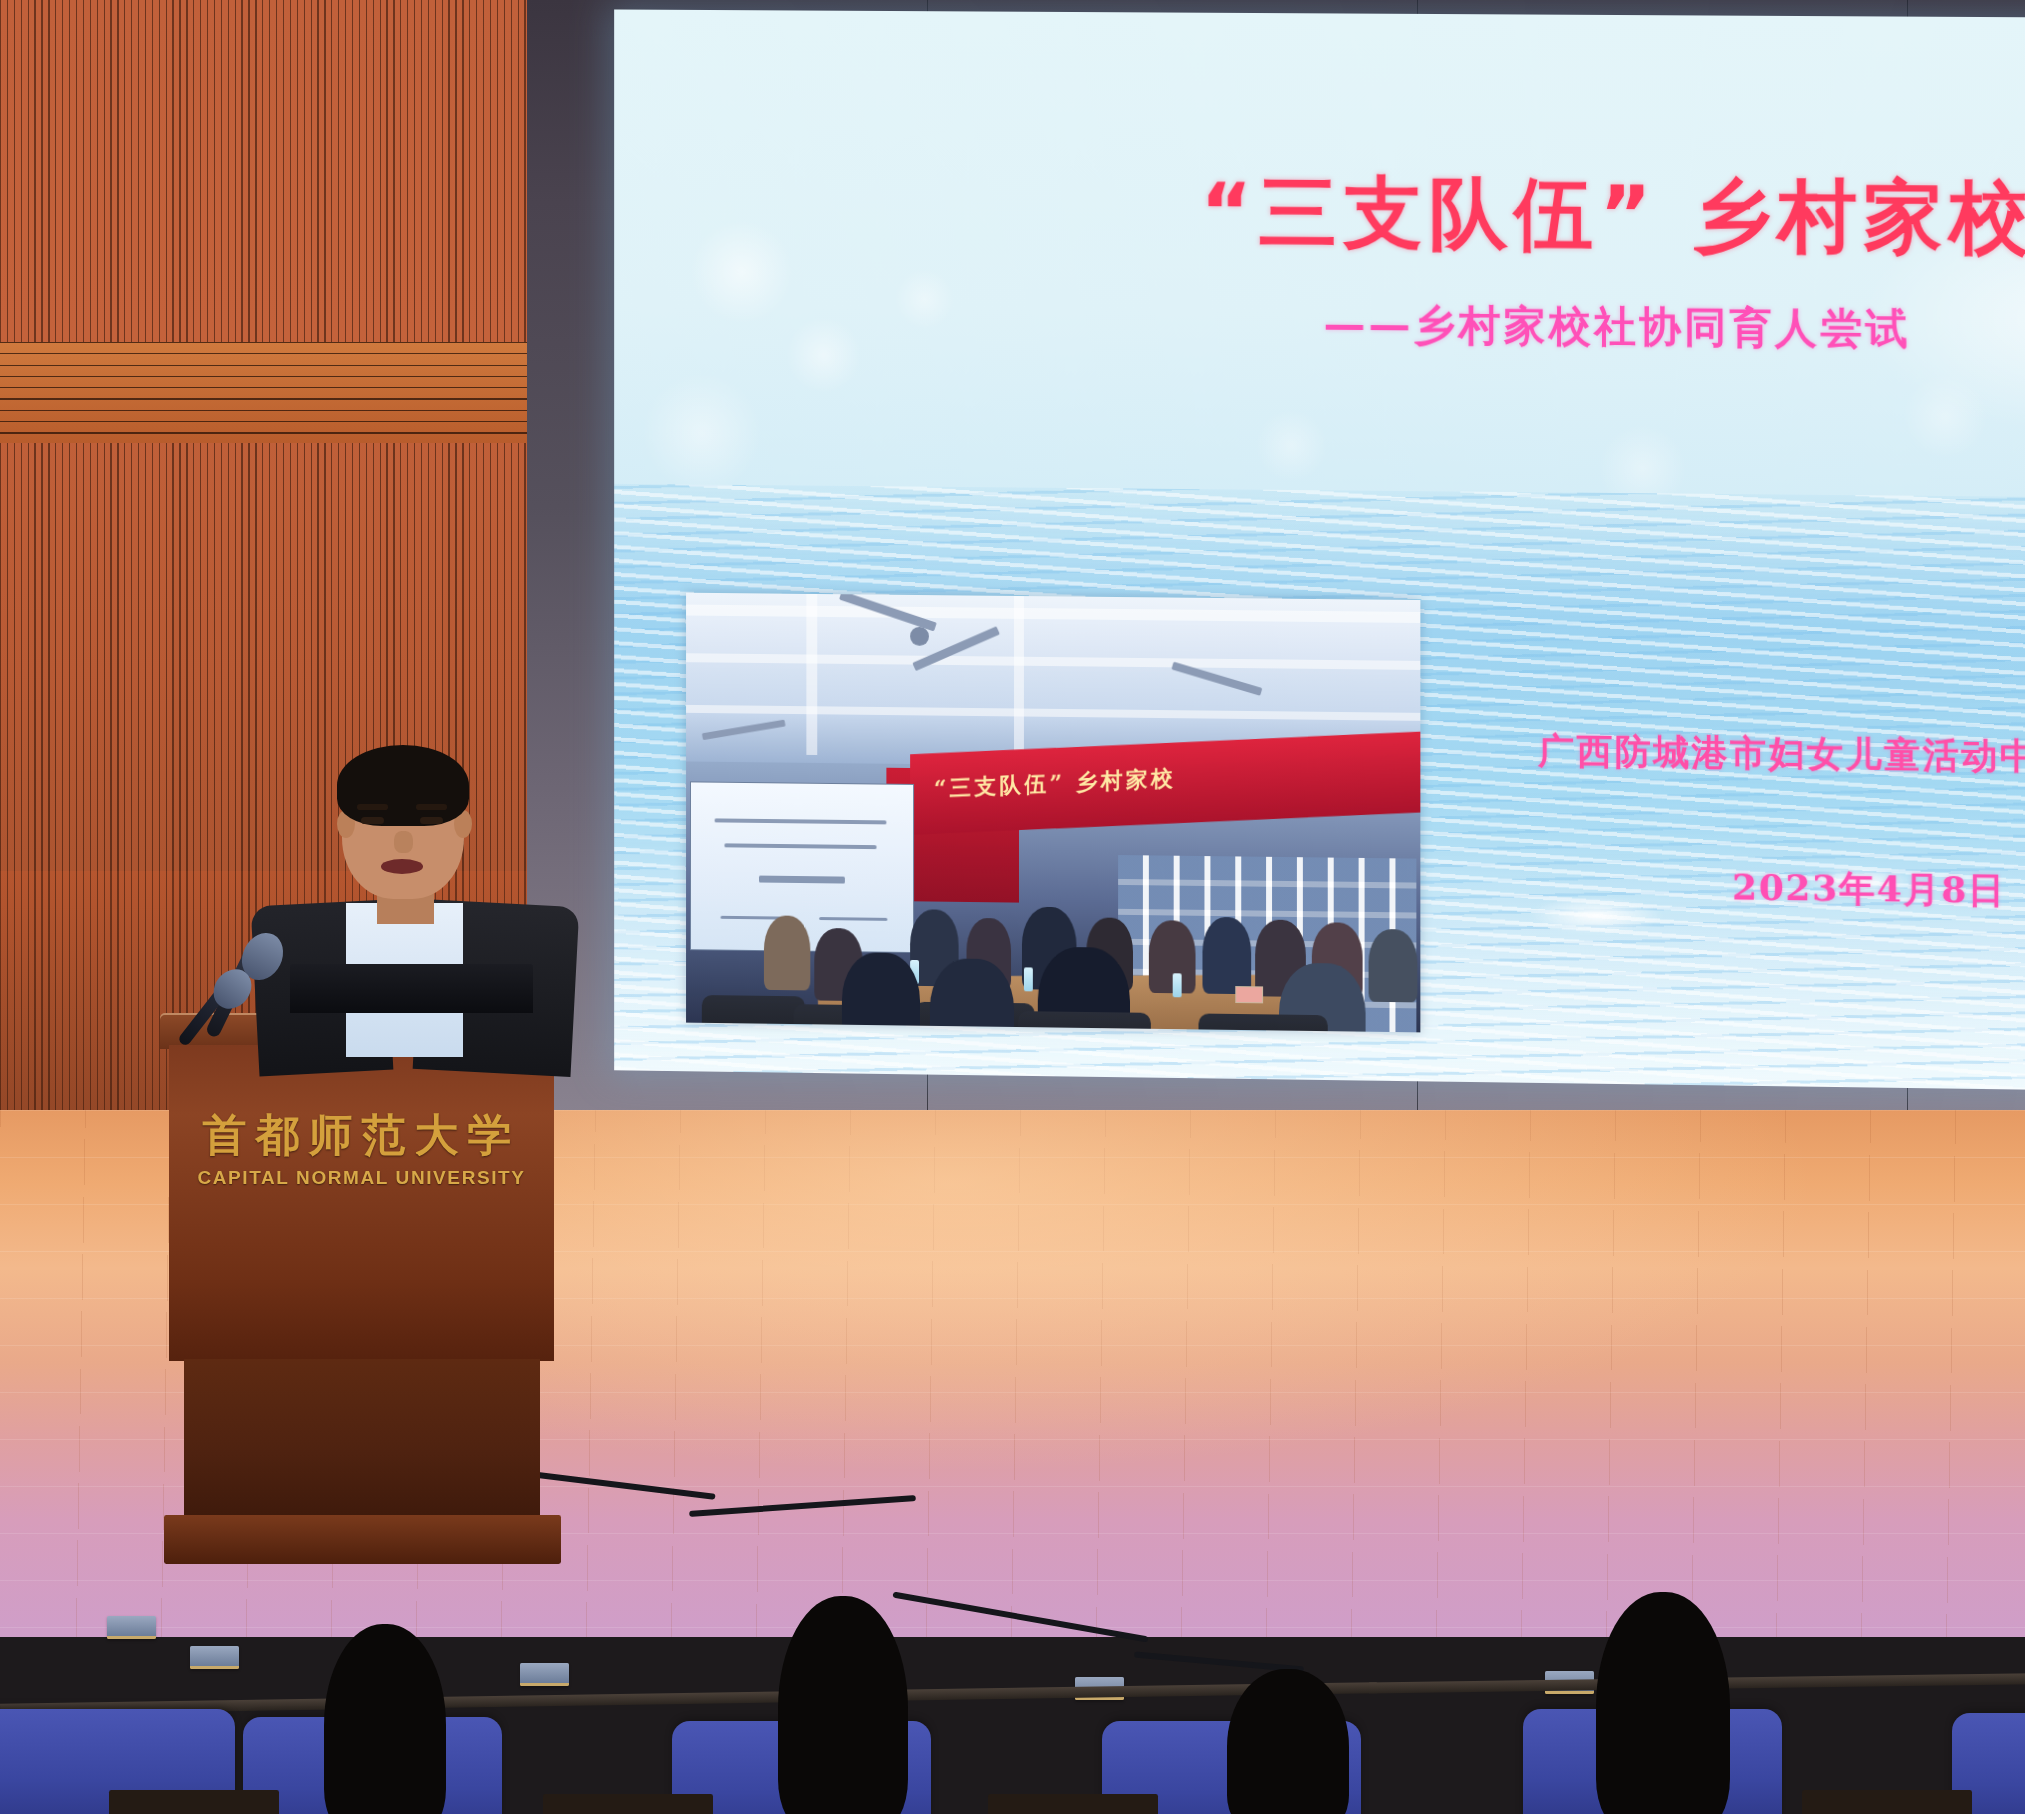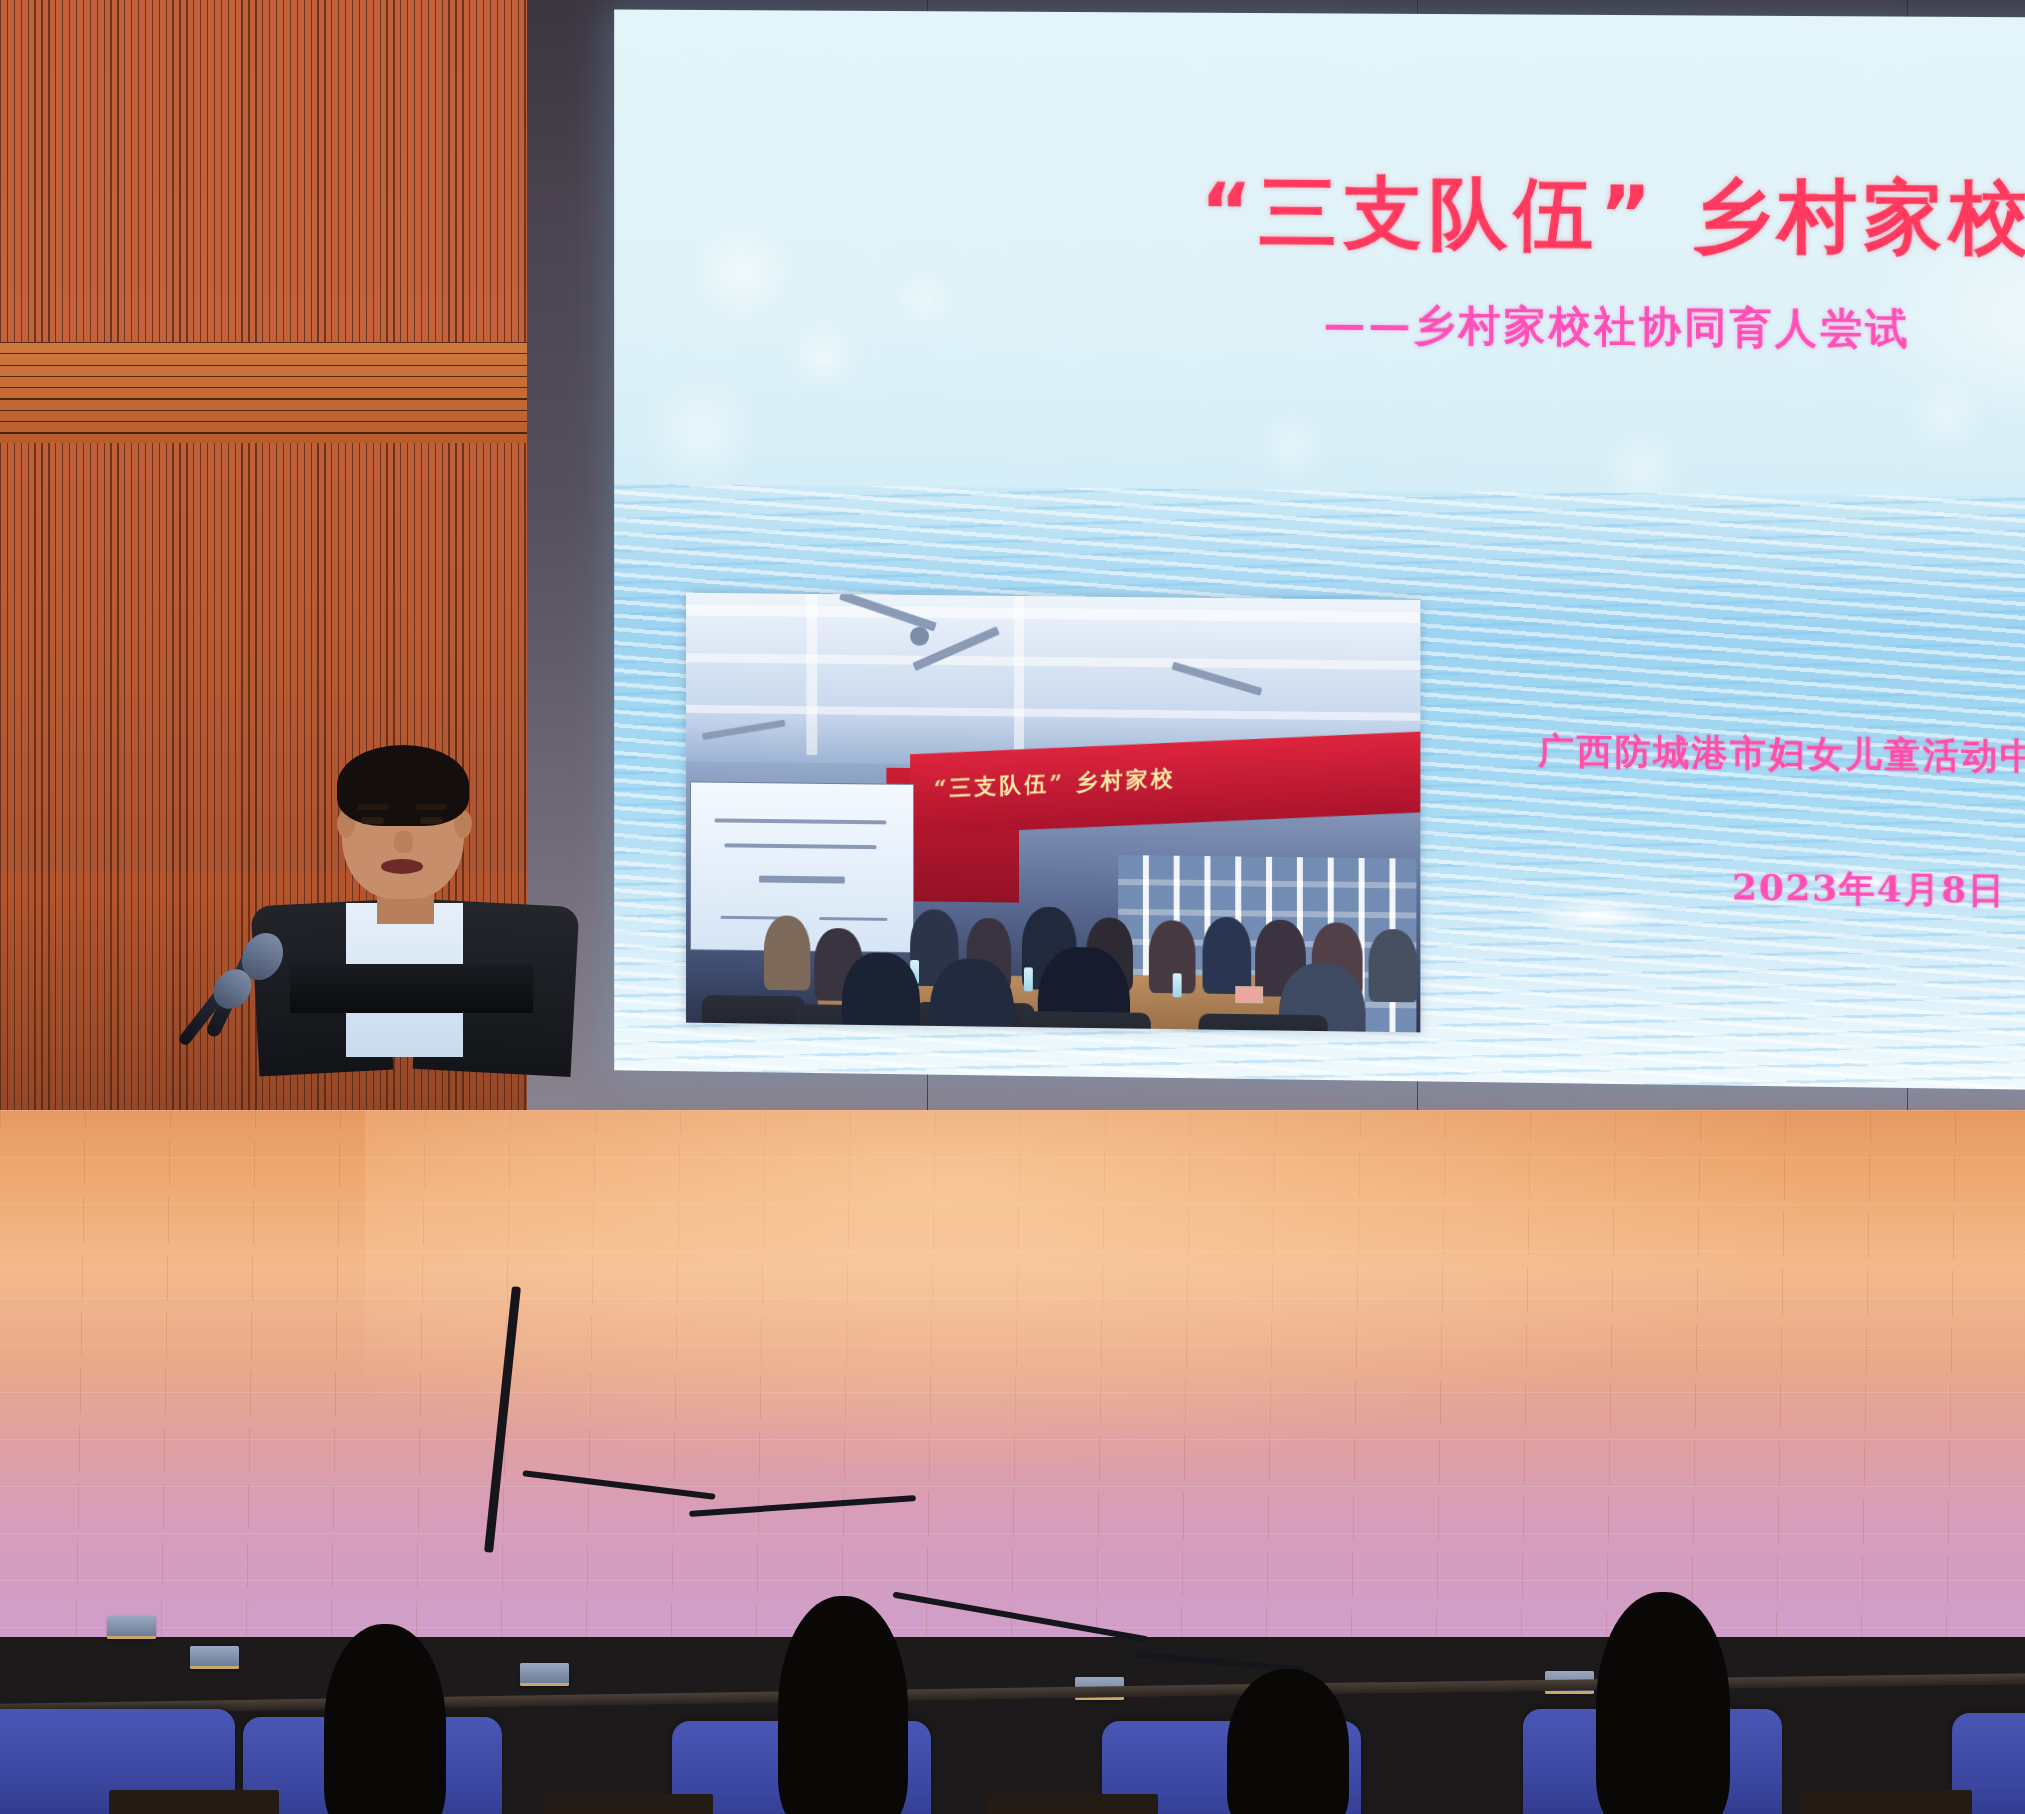--- a/index.html
+++ b/index.html
@@ -414,20 +414,29 @@
   <div class="floor-socket" style="left:1545px; top:1671px;"></div>
 
   <div class="floor-socket" style="left:107px;  top:1616px;"></div>
 
   <div class="cable" style="left:522px; top:1482px; width:194px; transform:rotate(7deg)"></div>
   <div class="cable" style="left:689px; top:1503px; width:227px; transform:rotate(-4deg)"></div>
   <div class="cable" style="left:891px; top:1614px; width:259px; transform:rotate(10deg)"></div>
   <div class="cable" style="left:1134px; top:1659px; width:170px; transform:rotate(5deg)"></div>
   <div class="cable" style="left:498px; top:1286px; width:9px; height:267px; border-radius:3.2px; transform:rotate(6deg)"></div>
 
+  <div class="podium">
+    <div class="podium-top"></div>
+    <div class="podium-face">
+      <div class="podium-cn">首都师范大学</div>
+      <div class="podium-en">CAPITAL NORMAL UNIVERSITY</div>
+    </div>
+    <div class="podium-base"></div>
+    <div class="podium-foot"></div>
+  </div>
 
   <div class="speaker">
     <div class="sp-jacket-l"></div>
     <div class="sp-jacket-r"></div>
     <div class="sp-shirt"></div>
     <div class="sp-neck"></div>
     <div class="sp-head"></div>
     <div class="sp-ear" style="left:94px;"></div>
     <div class="sp-ear" style="left:211px;"></div>
     <div class="sp-hair"></div>

